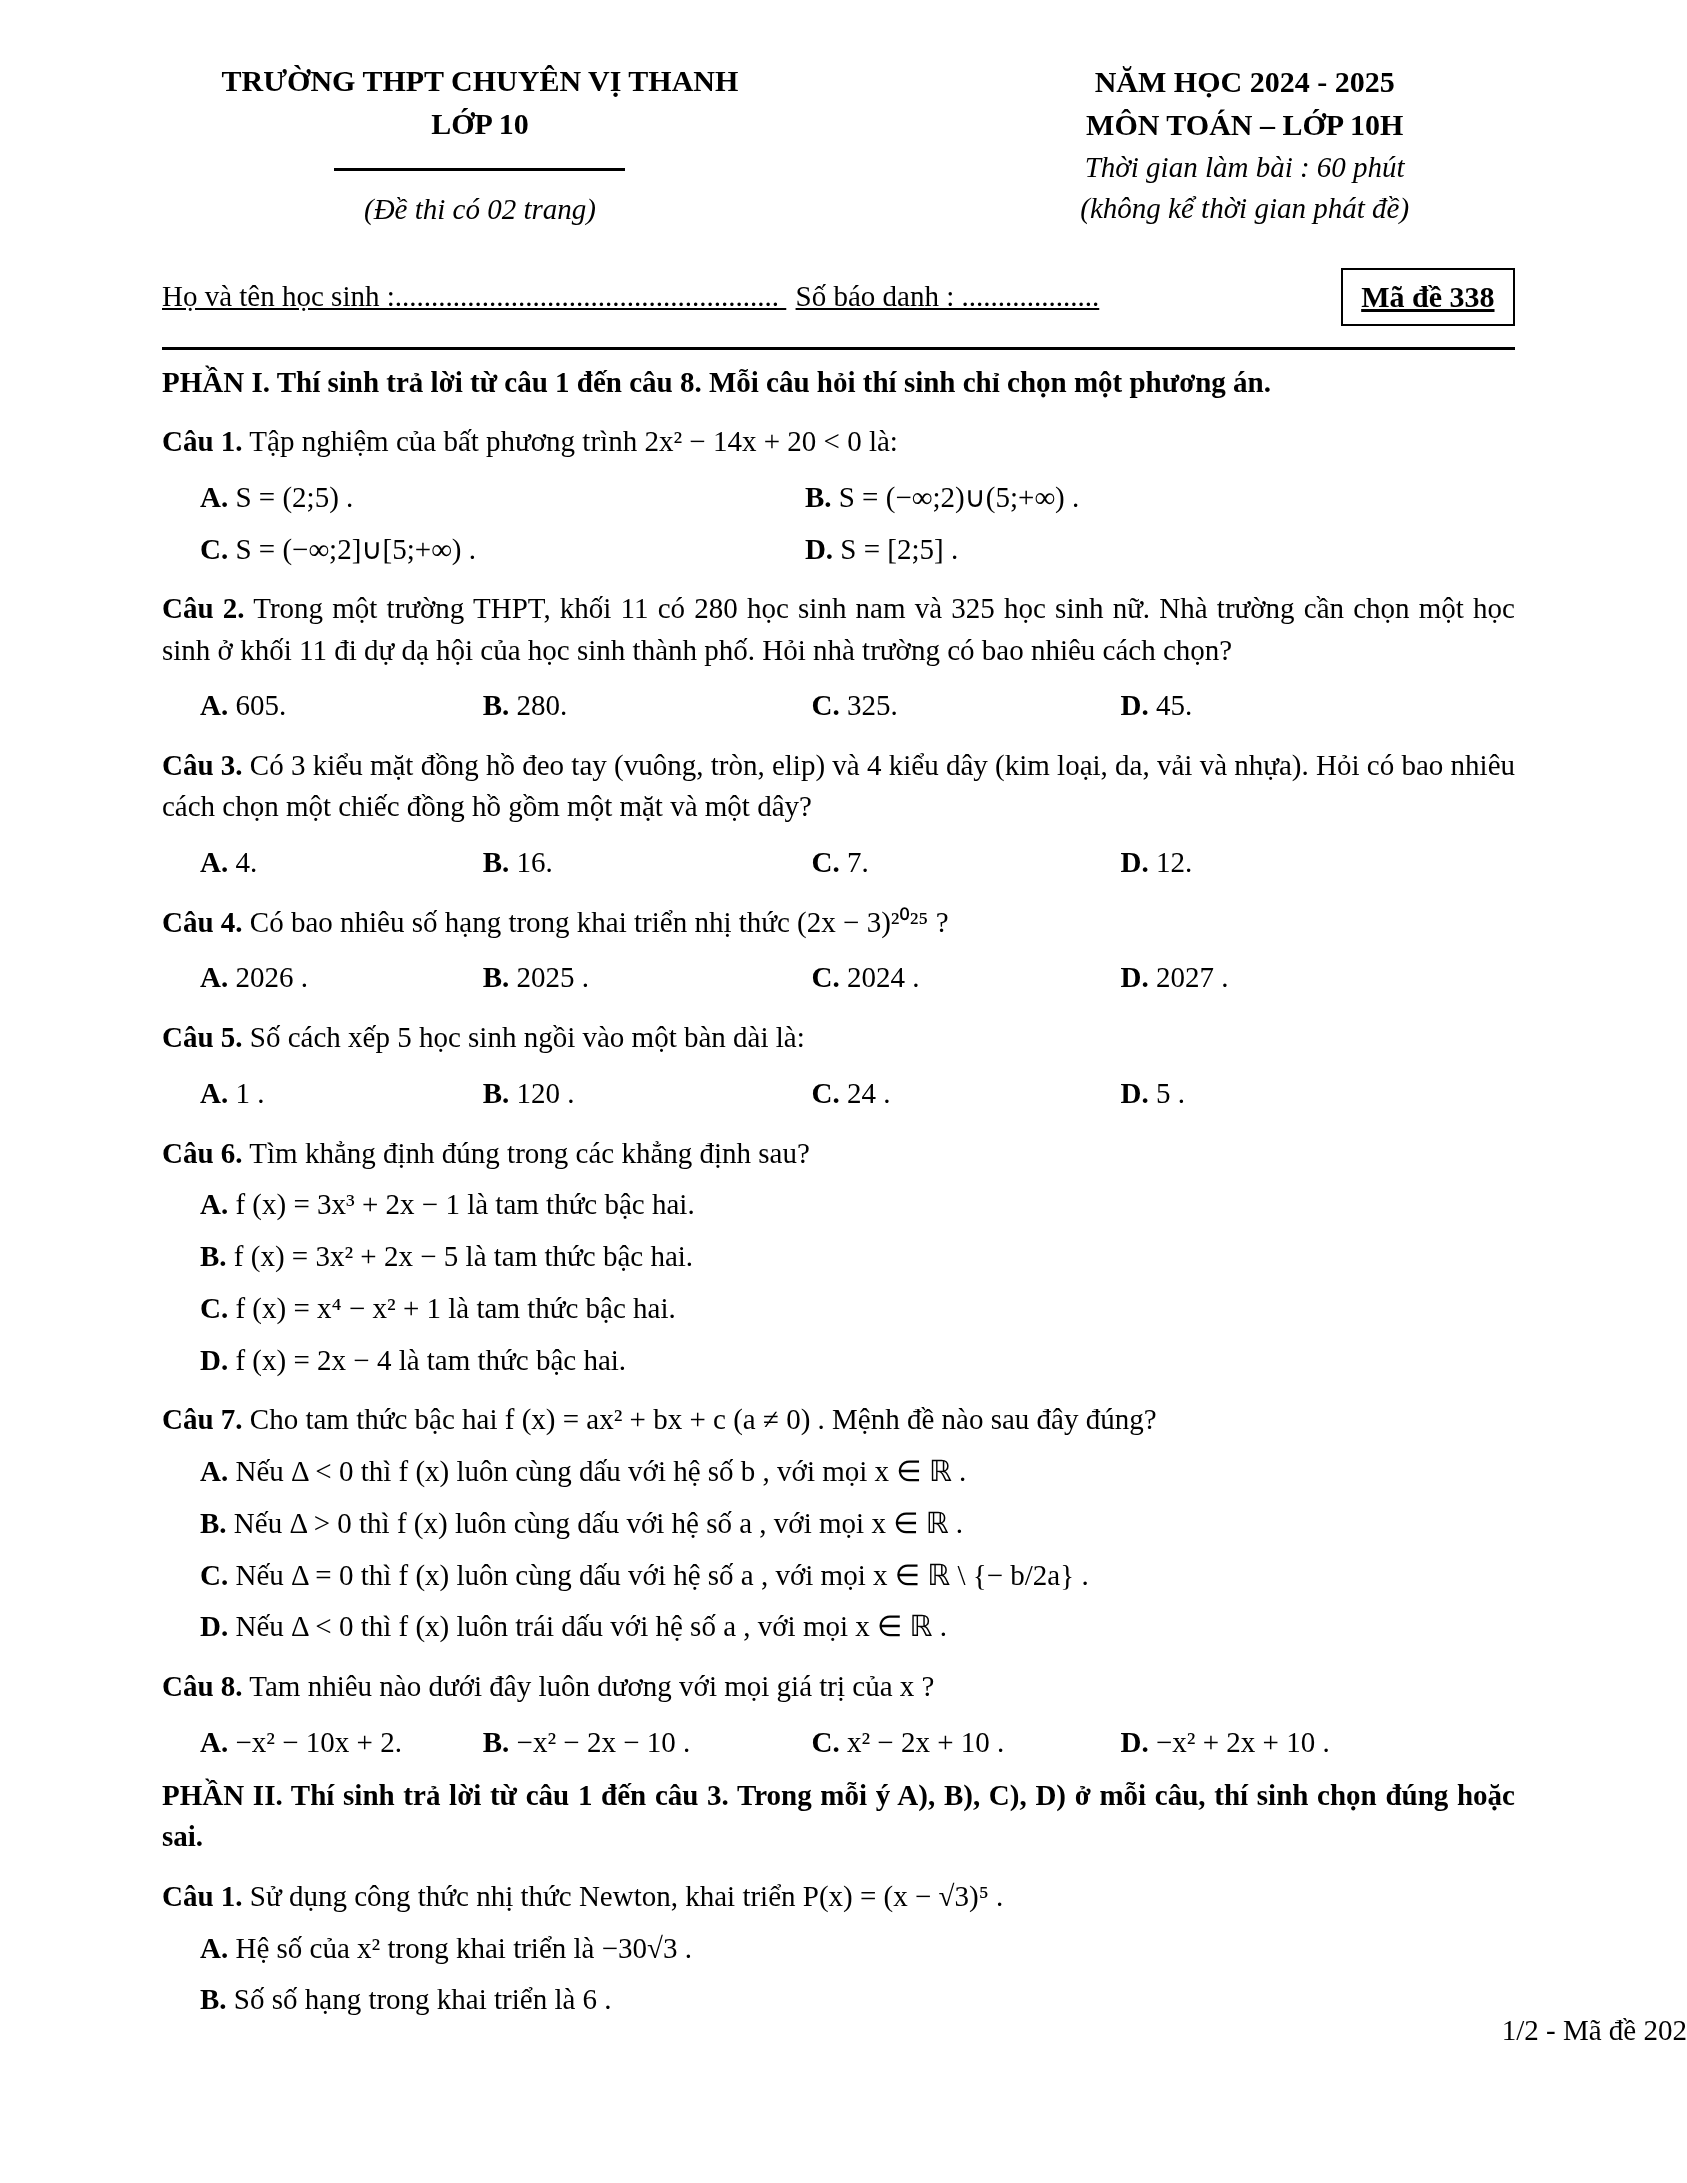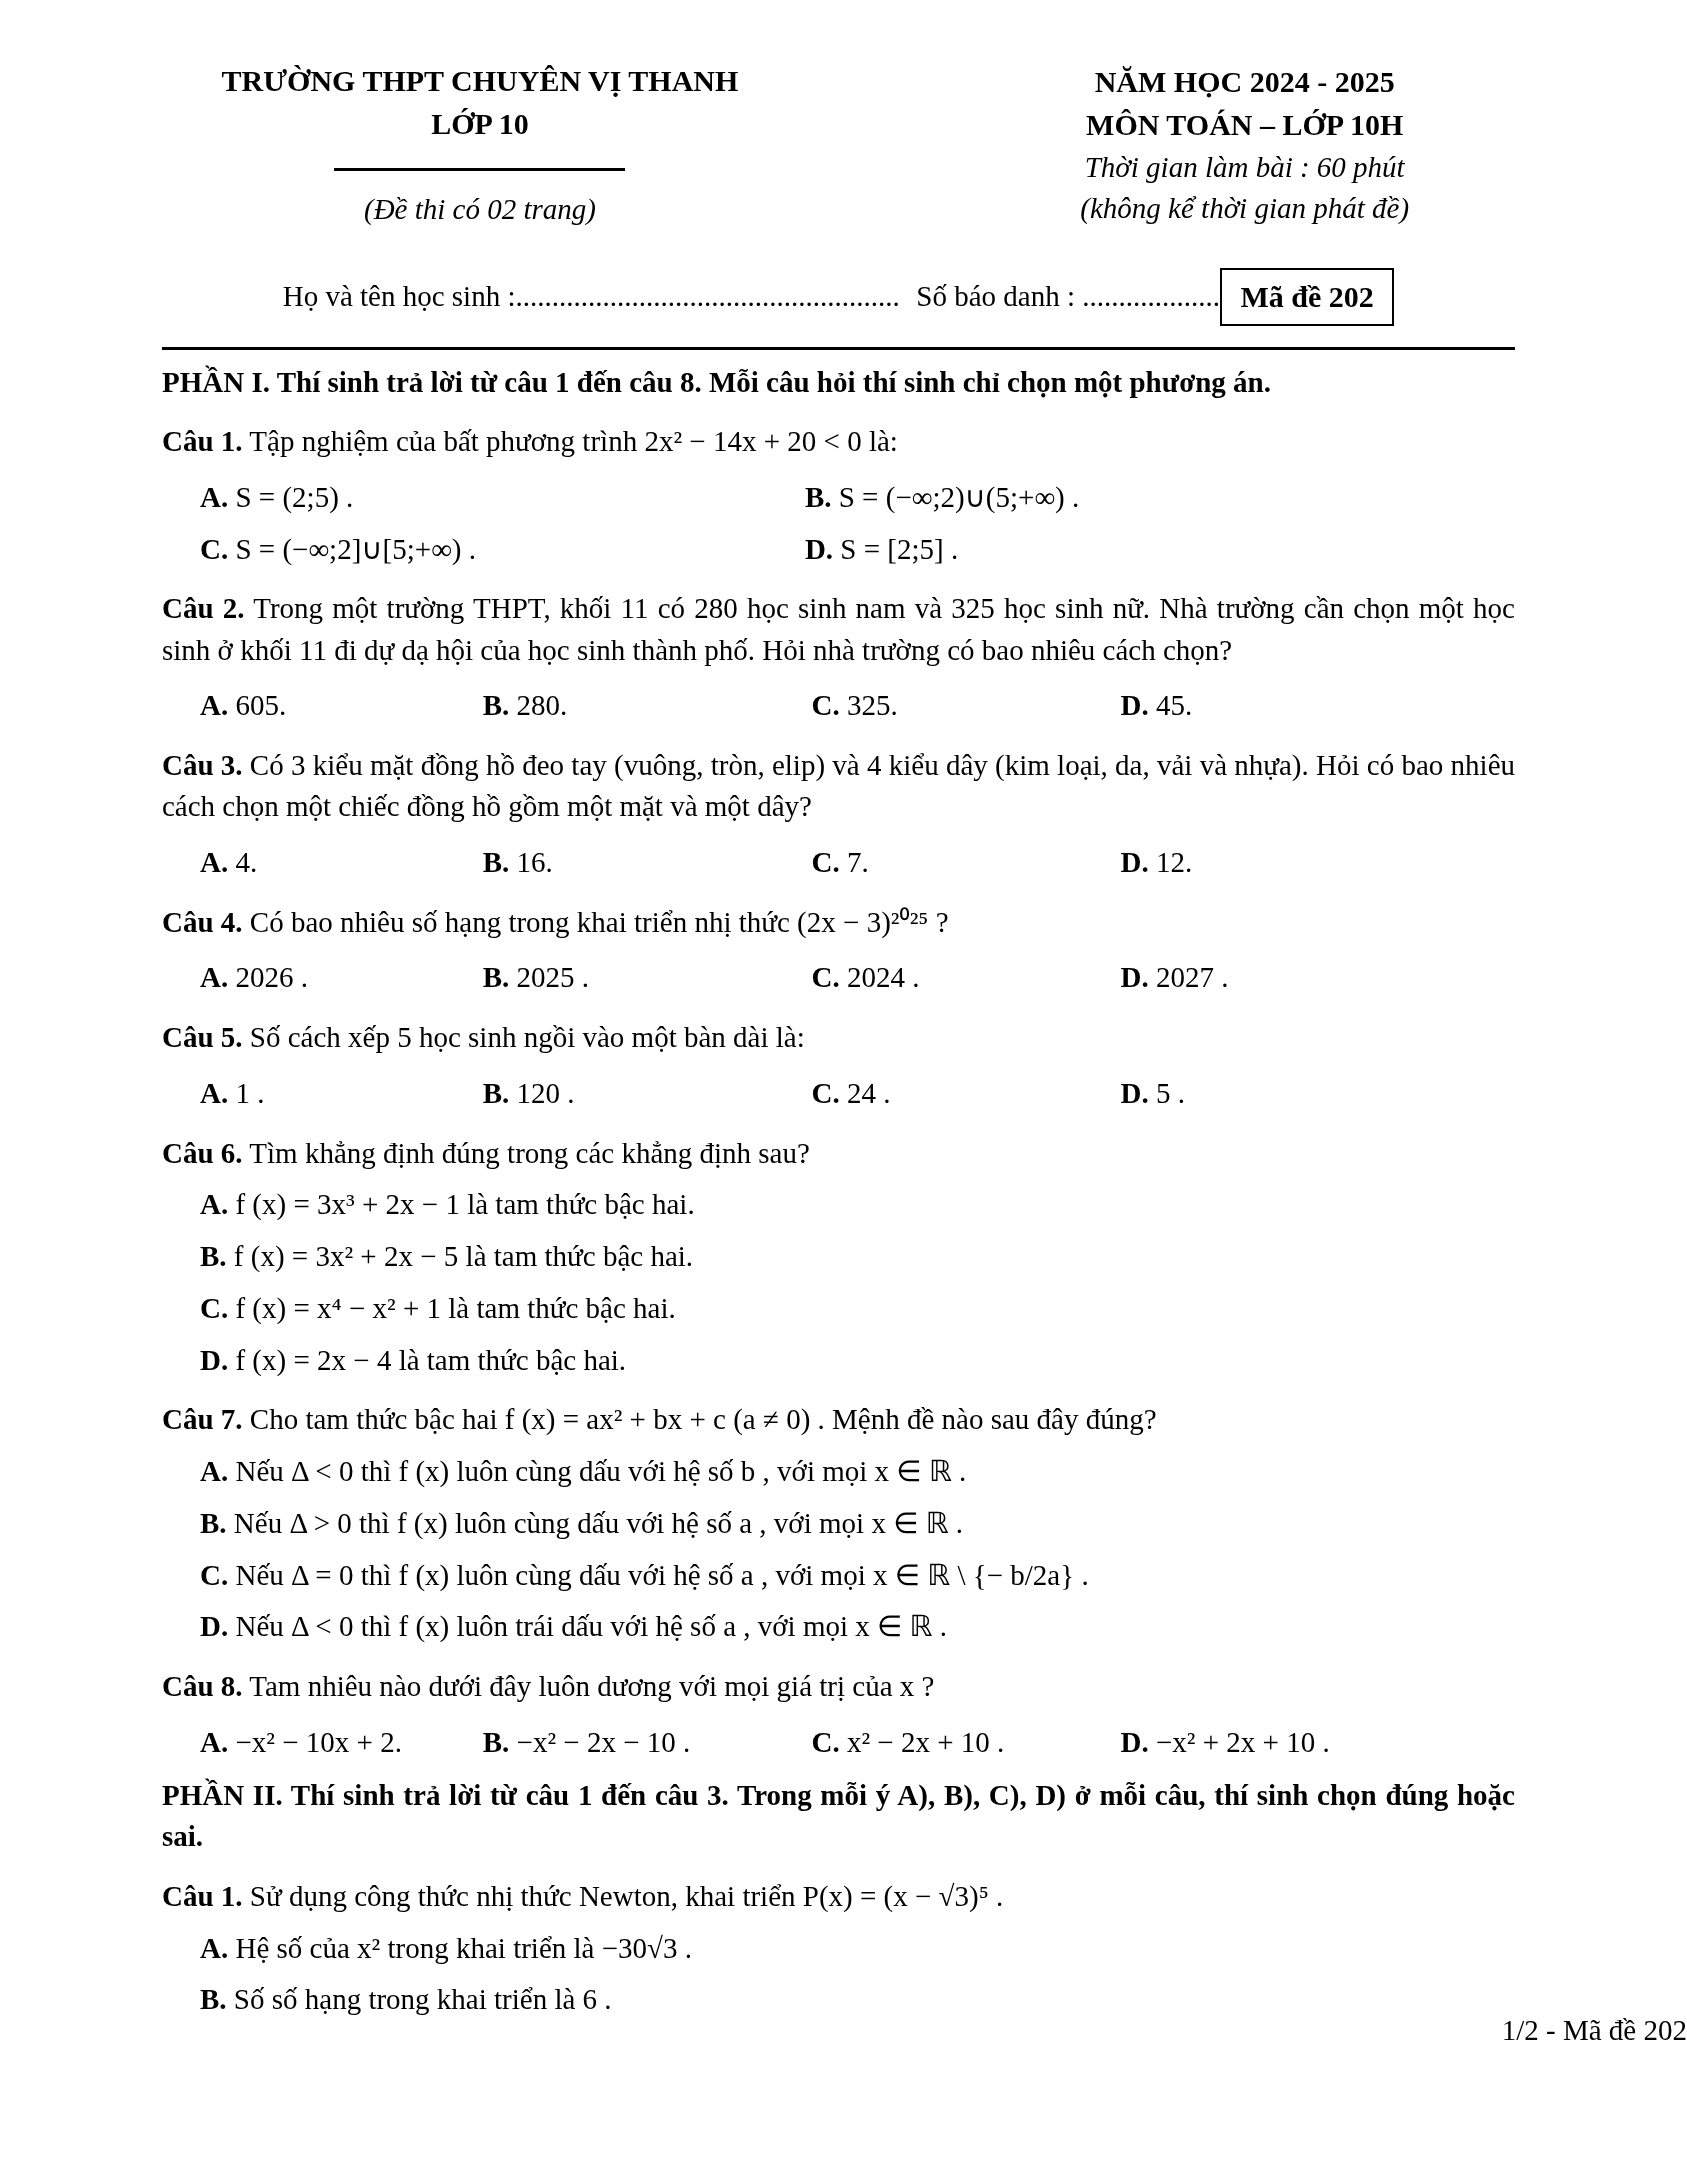--- a/index.html
+++ b/index.html
@@ -22,21 +22,21 @@
   
   .header { display: flex; justify-content: space-between; align-items: center; }
   .hleft  { width: 47%; text-align: center; }
   .hright { width: 37%; text-align: center; margin-right: 20px; }
   .school-name, .grade { font-weight: bold; font-size: 30px; }
   .hline { width: 291px; border: 0; border-top: 3.3px solid #000; margin: 22.5px auto 18.5px; }
   .pages-note { font-style: italic; }
   .exam-title, .school-year, .subject-line { font-weight: bold; font-size: 30px; }
   .duration-line, .duration-note { font-style: italic; }
   
-  .student-row { display: flex; justify-content: center; align-items: center; margin-top: 38px; }
+  .student-row { display: flex; justify-content: space-between; align-items: center; margin-top: 38px; text-decoration: underline; }
   .student-labels span + span { margin-left: 9.3px; }
   .exam-code-box {
     border: 2.6px solid #000;
     font-weight: bold;
     font-size: 30px;
     padding: 5.3px 18.5px;
     white-space: nowrap;
   }
   .divider { border: 0; border-top: 3.3px solid #000; margin: 21px 0 0; }
   
@@ -73,21 +73,21 @@
       <div class="duration-line">Thời gian làm bài : 60 phút</div>
       <div class="duration-note">(không kể thời gian phát đề)</div>
     </div>
   </div>
 
   <div class="student-row">
     <div class="student-labels">
       <span>Họ và tên học sinh :.....................................................</span>
       <span>Số báo danh : ...................</span>
     </div>
-    <div class="exam-code-box">Mã đề 202</div>
+    <div class="exam-code-box">Mã đề 338</div>
   </div>
 
   <hr class="divider">
 
   <div class="part-title">PHẦN I. Thí sinh trả lời từ câu 1 đến câu 8. Mỗi câu hỏi thí sinh chỉ chọn một phương án.</div>
 
   <div class="question">
     <p class="stem"><b class="qlabel">Câu 1.</b> <span>Tập nghiệm của bất phương trình 2x² − 14x + 20 &lt; 0 là:</span></p>
     <div class="opts row2">
       <p><b class="olabel">A.</b> <span>S = (2;5) .</span></p>

